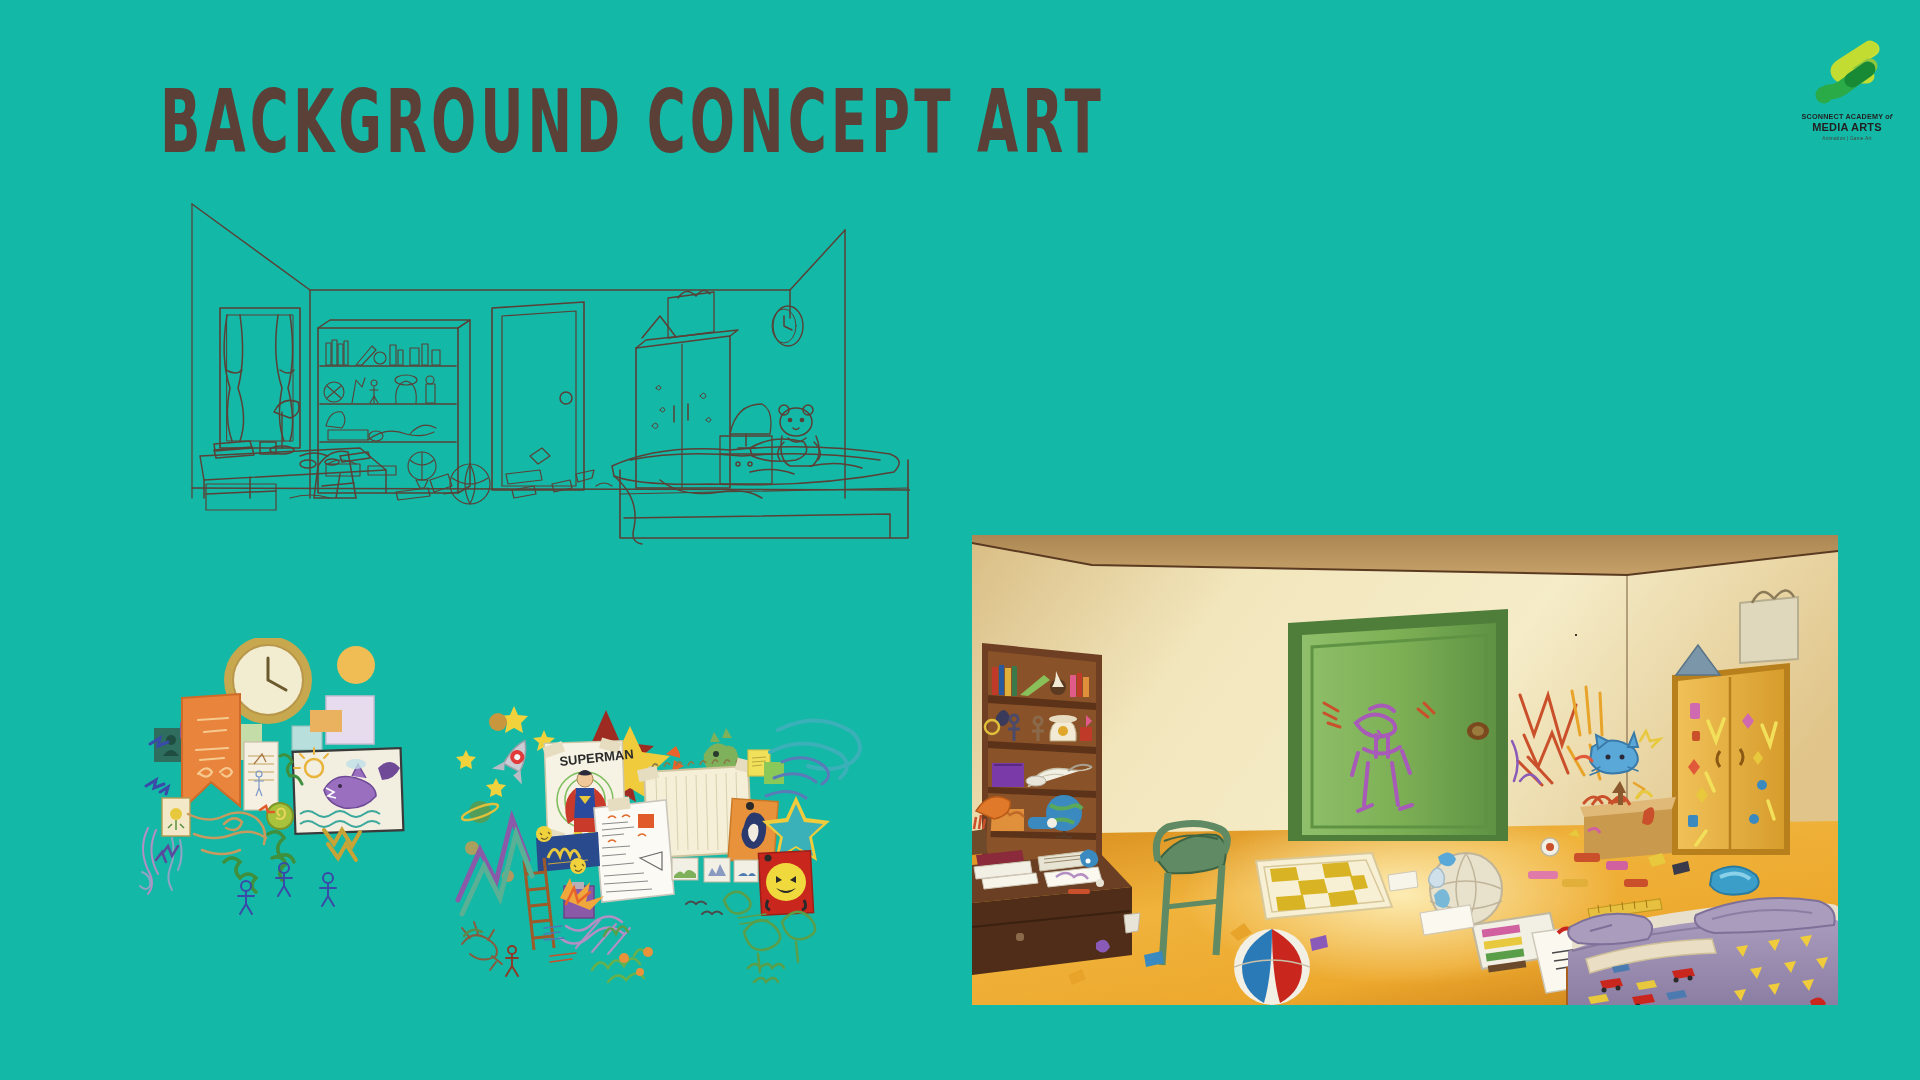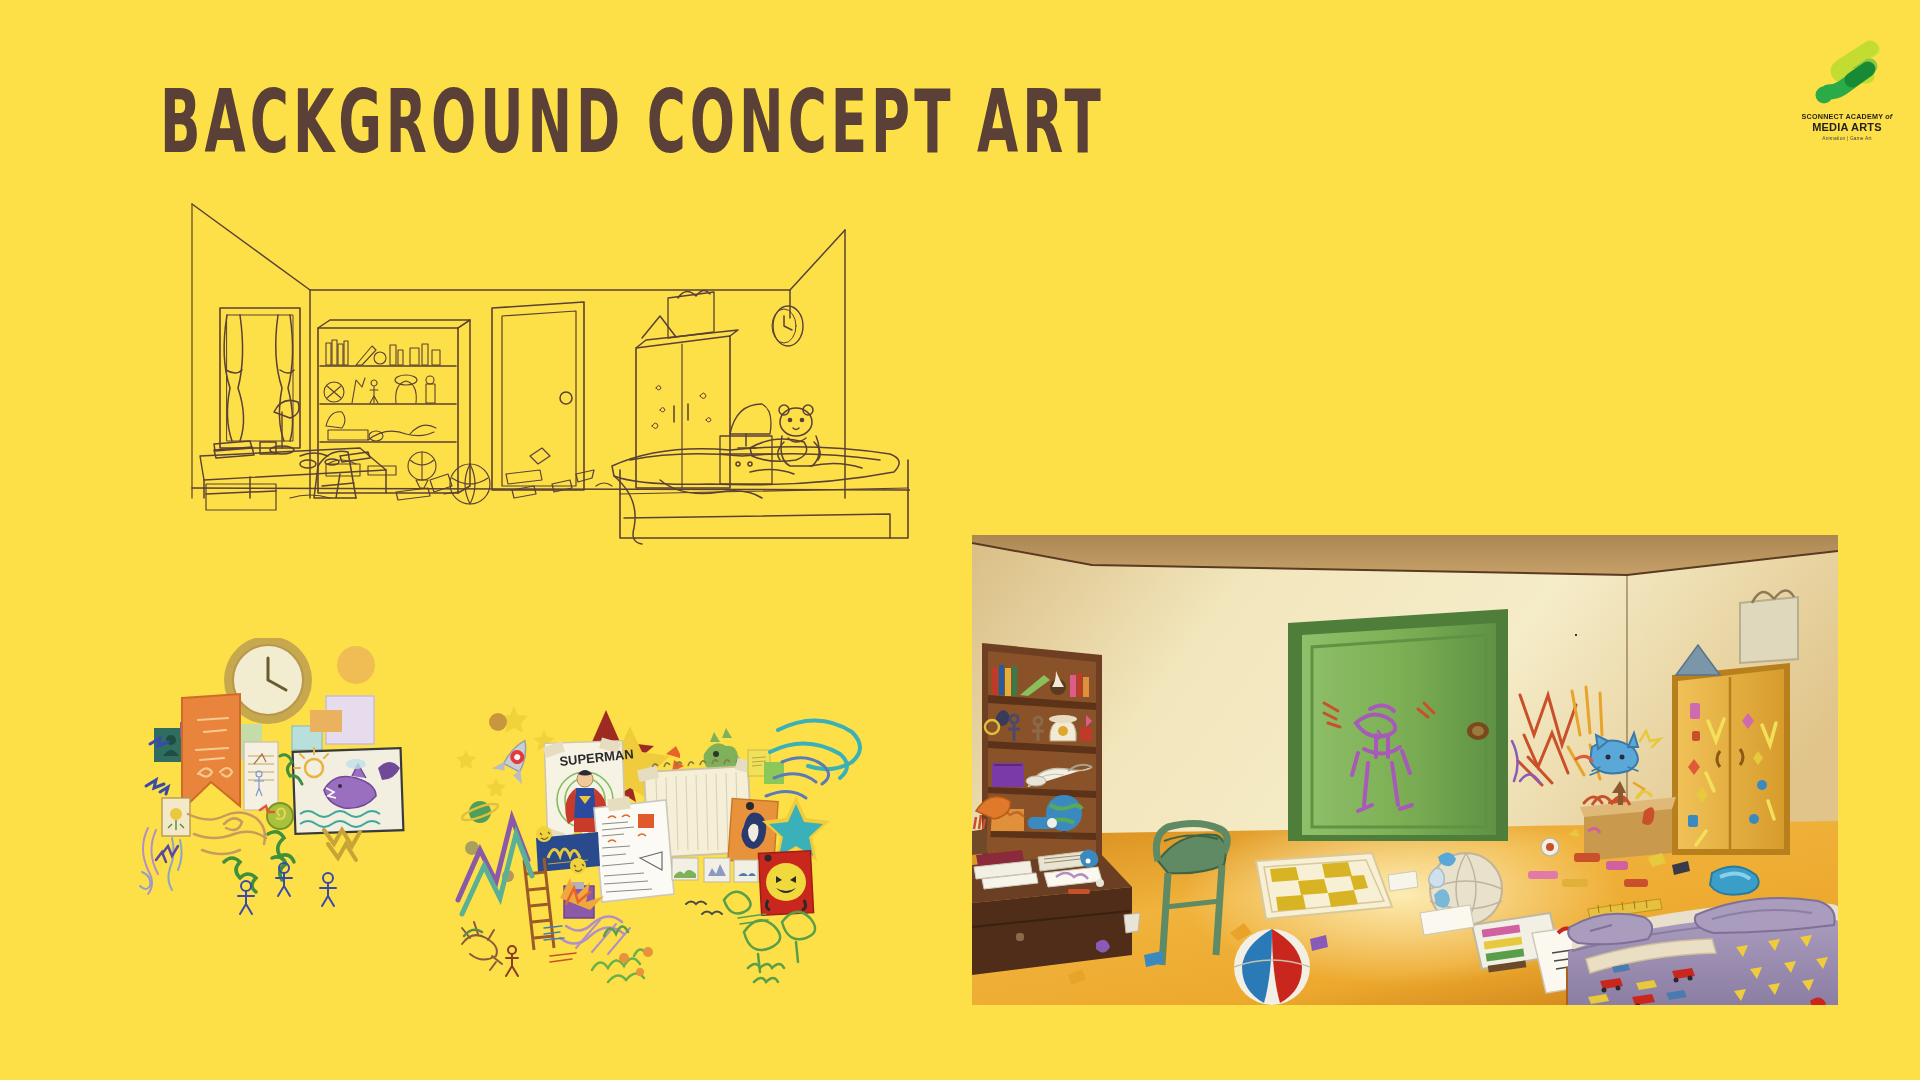--- a/index.html
+++ b/index.html
@@ -4,21 +4,21 @@
 <title>Background Concept Art</title>
 <style>
   html,body{margin:0;padding:0;}
   body{
     width:1920px;height:1080px;
     background:#ffffff;
     font-family:"Liberation Sans", sans-serif;
     overflow:hidden;
     position:relative;
   }
-  .slide{position:absolute;inset:0;background:#fde047;}
+  .slide{position:absolute;inset:0;background:#14b8a6;}
 
   
   #page-title{
     position:absolute;left:160px;top:78px;
     font-family:"DejaVu Sans Condensed","DejaVu Sans", sans-serif;
     font-weight:bold;
     font-size:74px;
     letter-spacing:5px;
     color:#5a4036;
     transform:scaleX(.80) scaleY(1.18);

